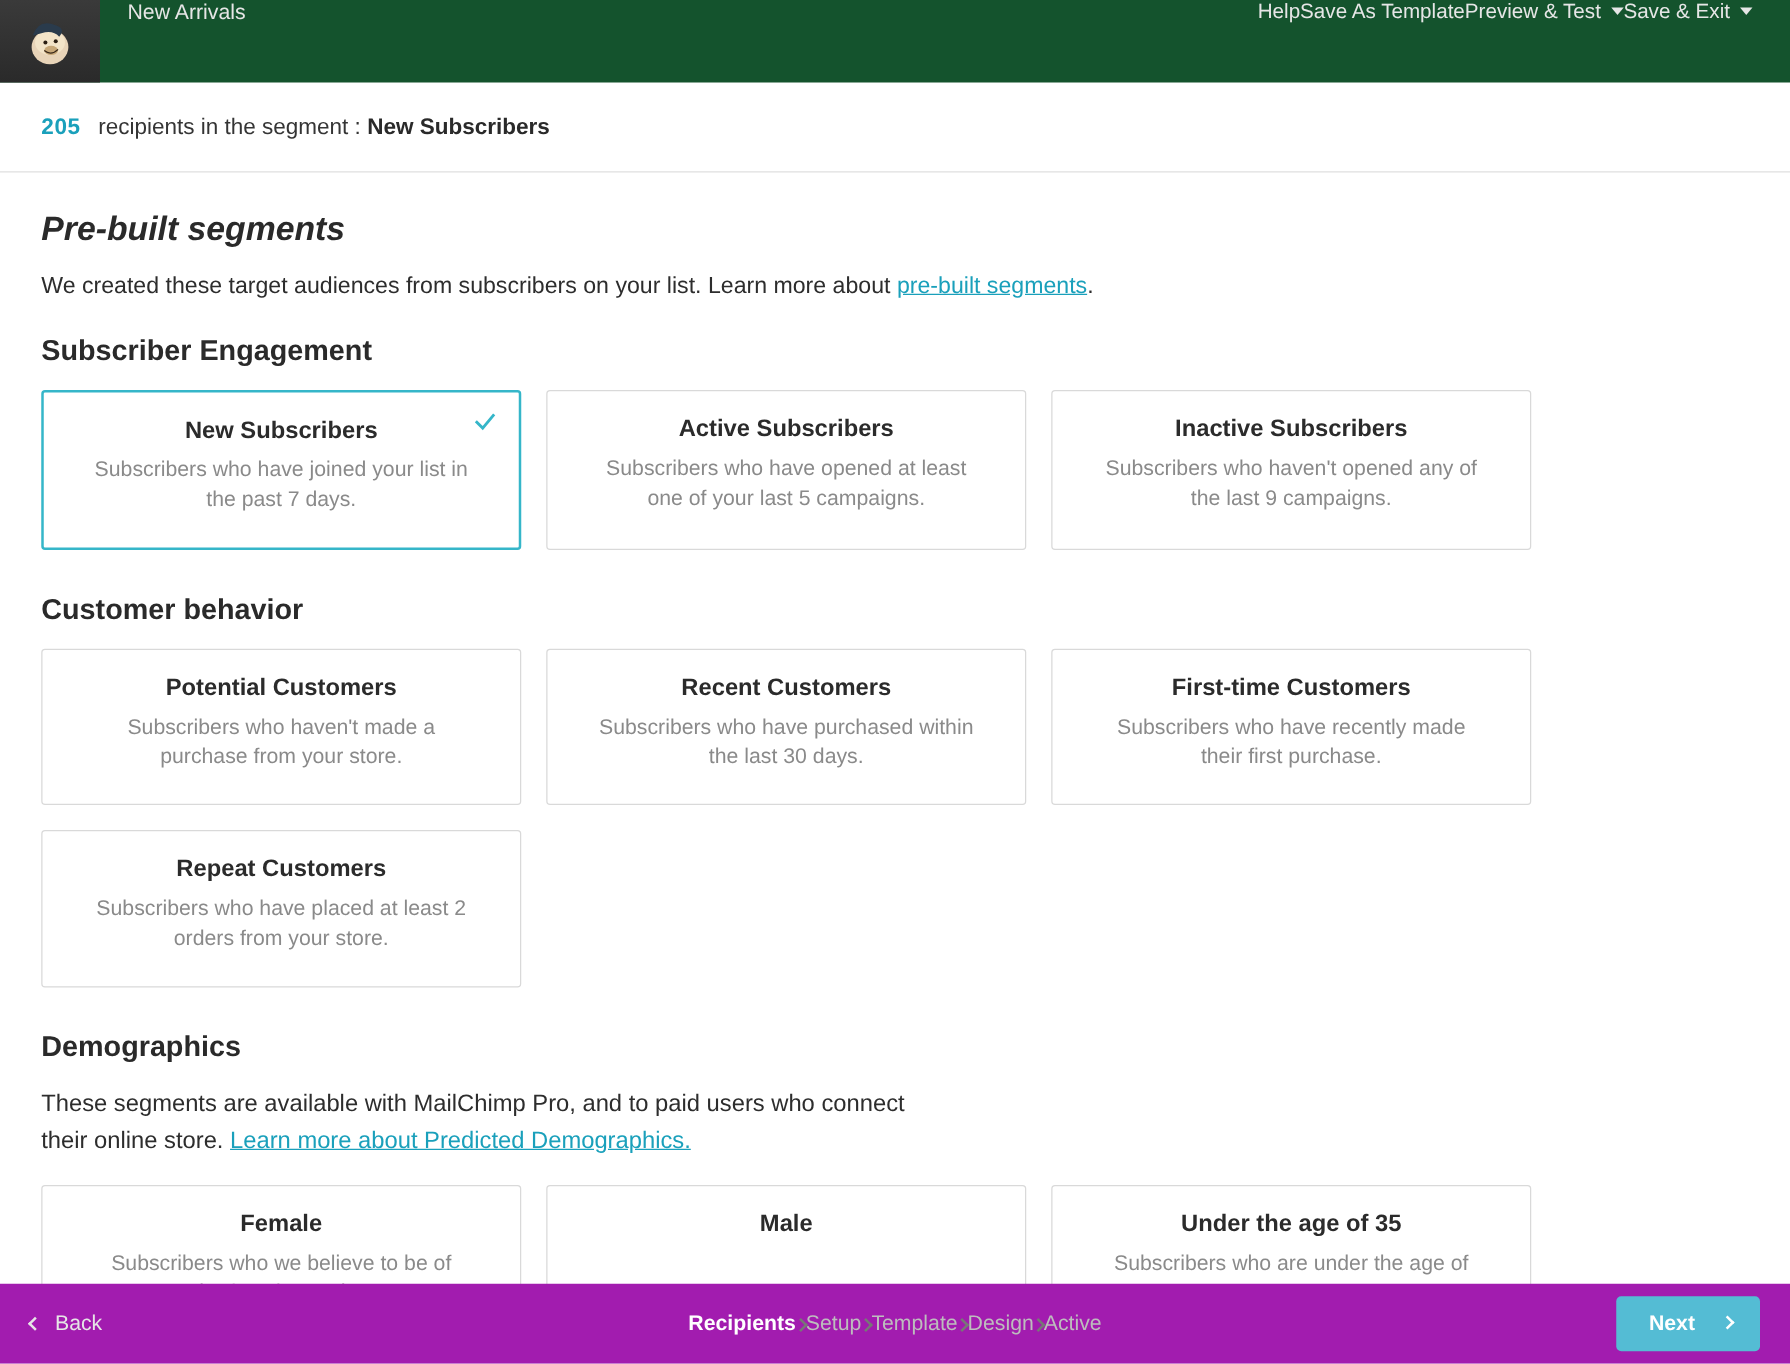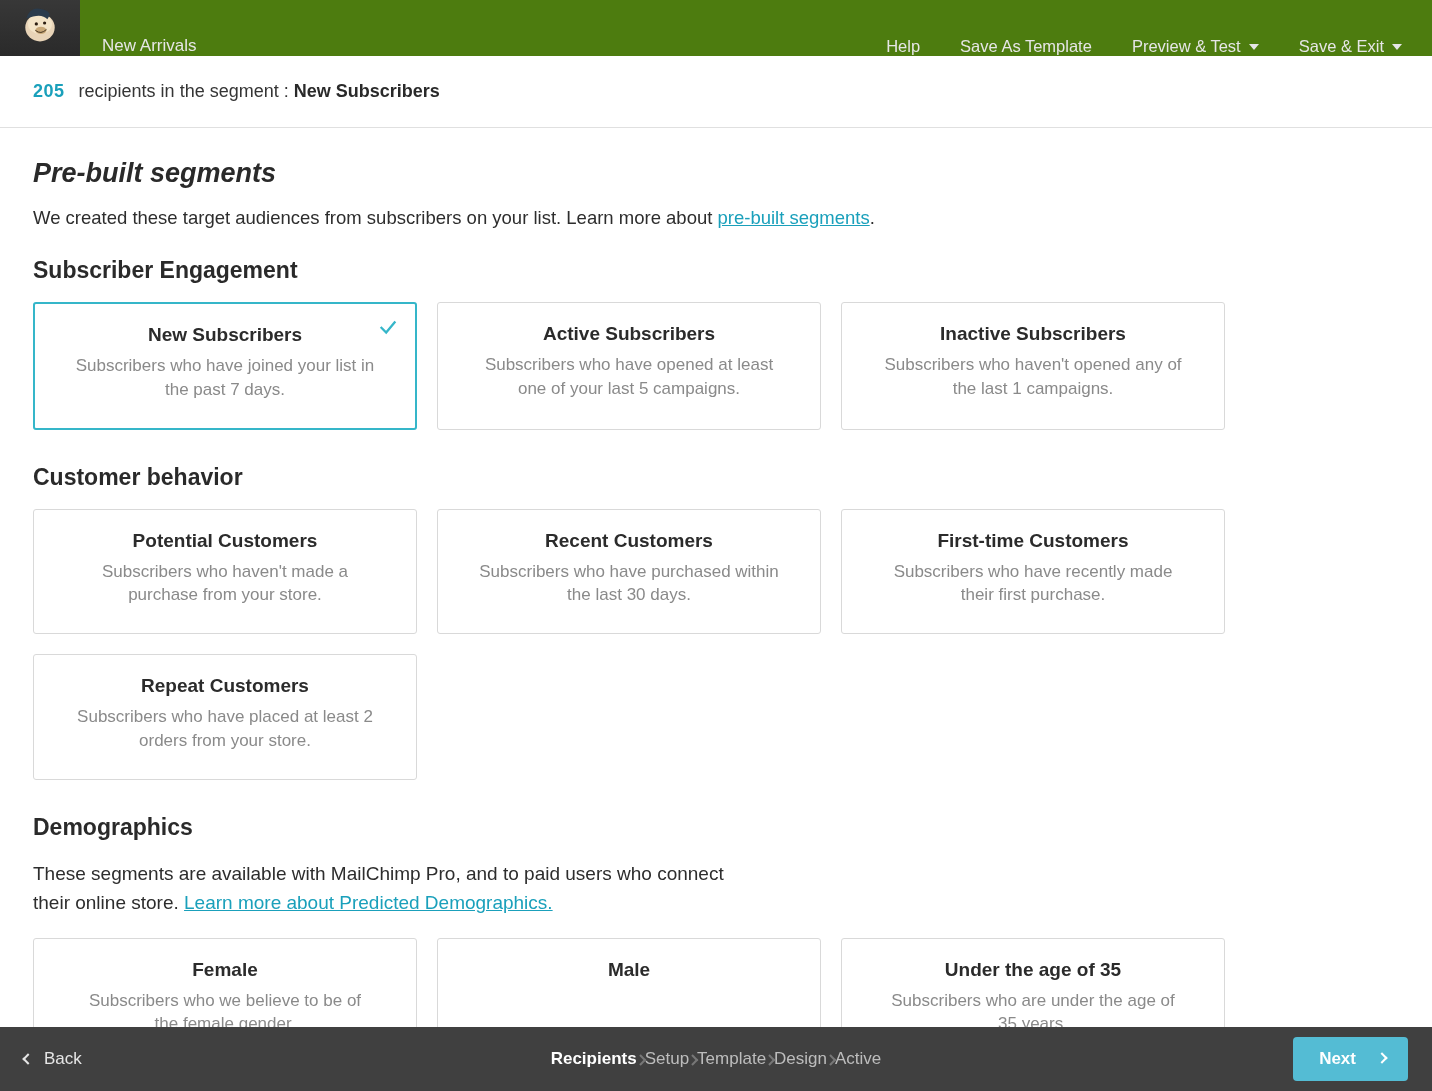--- a/index.html
+++ b/index.html
@@ -6,41 +6,40 @@
     body {
       font-family: "Helvetica Neue", Arial, sans-serif;
       background: #fff;
       color: #241c15;
       width: 1432px;
       height: 1091px;
       overflow: hidden;
       position: relative;
     }
     .topbar {
-      background: #4d7c0f;
+      background: #14532d;
       color: #ddd;
       display: flex;
-      align-items: flex-end;
-      height: 56px;
+      align-items: flex-start;
+      height: 66px;
     }
     .logo-box {
       width: 80px;
       height: 66px;
       background: linear-gradient(180deg,#3a3a3a,#2a2a2a);
       display: flex;
       align-items: center;
       justify-content: center;
     }
     .logo-box svg { display:block; }
     .title { padding-left: 22px; color:#e6e6e6; font-size:17px; }
     .topbar-right {
       margin-left: auto;
       display: flex;
       align-items: center;
-      gap: 40px;
       padding-right: 30px;
     }
     .top-link { color:#e6e6e6; font-size:16.5px; cursor:pointer; }
     .top-link.with-caret::after {
       content:"";
       display:inline-block;
       margin-left:8px;
       width:0;height:0;
       border-left:5px solid transparent;
       border-right:5px solid transparent;
@@ -100,21 +99,21 @@
     .card .check {
       position:absolute; top:12px; right:16px;
       color:#35b6c9;
     }
     .card-title { font-size:19px; font-weight:700; color:#2b2b2b; margin-bottom:8px; }
     .card-desc { font-size:17px; color:#8a8a8a; line-height:1.4; max-width:300px; margin:4px auto; }
     .bottom-bar {
       position:absolute;
       left:0; right:0; bottom:0;
       height:64px;
-      background:#404040;
+      background:#a21caf;
       color:#e6e6e6;
       display:flex;
       align-items:center;
       padding:0 24px;
     }
     .back-link {
       display:flex; align-items:center; gap:12px;
       font-size:17px; cursor:pointer; color:#e6e6e6;
     }
     .crumbs {
@@ -194,21 +193,21 @@
             </svg></span>
           <div class="card-title">New Subscribers</div>
           <div class="card-desc">Subscribers who have joined your list in the past 7 days.</div>
         </div>
         <div class="card">
           <div class="card-title">Active Subscribers</div>
           <div class="card-desc">Subscribers who have opened at least one of your last 5 campaigns.</div>
         </div>
         <div class="card">
           <div class="card-title">Inactive Subscribers</div>
-          <div class="card-desc">Subscribers who haven't opened any of the last 1 campaigns.</div>
+          <div class="card-desc">Subscribers who haven't opened any of the last 9 campaigns.</div>
         </div>
       </div>
       <div class="section-title">Customer behavior</div>
       <div class="card-grid">
         <div class="card">
           <div class="card-title">Potential Customers</div>
           <div class="card-desc">Subscribers who haven't made a purchase from your store.</div>
         </div>
         <div class="card">
           <div class="card-title">Recent Customers</div>

